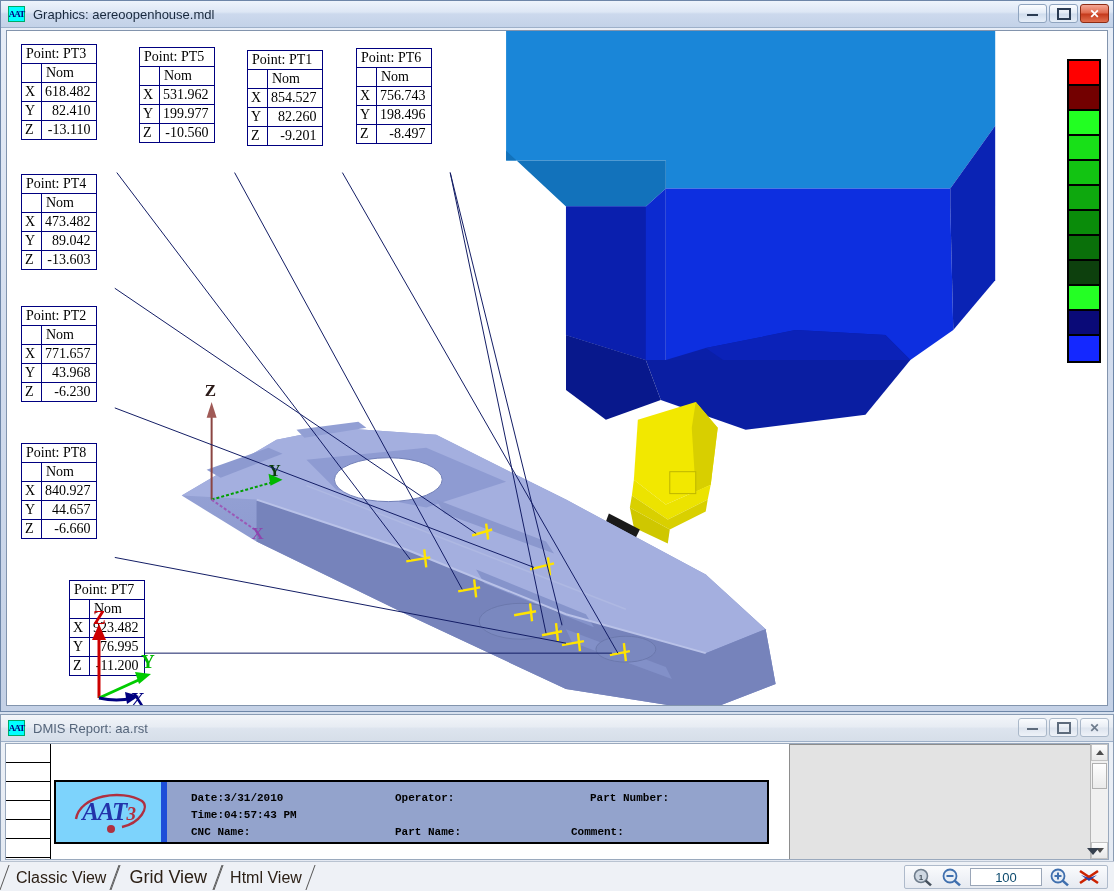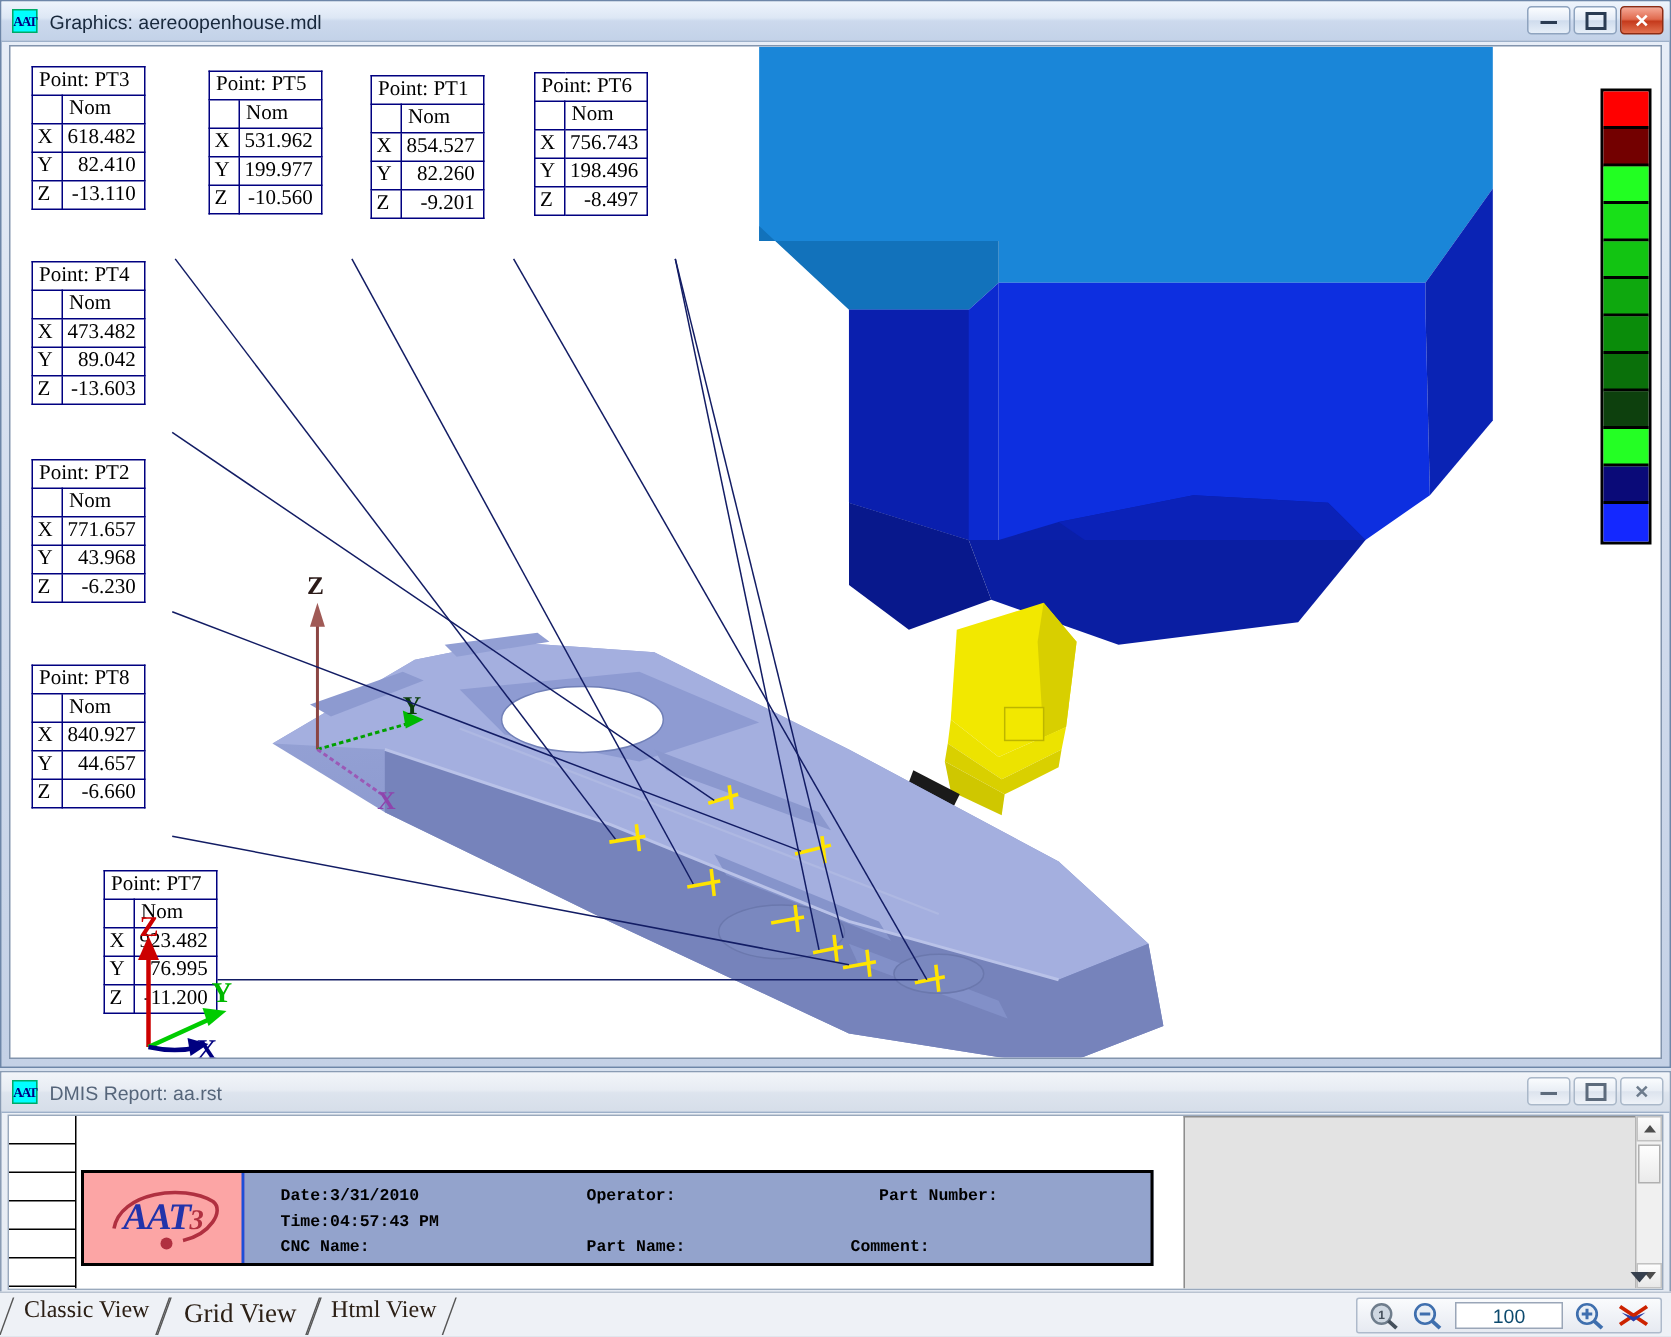--- a/index.html
+++ b/index.html
@@ -105,21 +105,21 @@
   .rpt-sheet{position:absolute;left:0;top:0;width:783px;height:100%;background:#fff;}
   .rpt-grey{position:absolute;left:783px;top:0;right:0;bottom:0;background:#e3e3e3;border-left:1px solid #8d8d8d;border-top:1px solid #8d8d8d;}
   .rowhdr-col{position:absolute;left:0;top:0;width:44px;height:100%;border-right:1px solid #000;}
   .rowhdr-col .rh{height:18px;border-bottom:1px solid #000;
     font-family:"Liberation Mono",monospace;font-size:11px;
     display:flex;align-items:center;justify-content:flex-end;padding-right:5px;color:#000;}
   .rpt-banner{
     position:absolute;left:48px;top:36px;width:715px;height:64px;
     background:#93a3cc;border:2px solid #000;box-sizing:border-box;display:flex;
   }
-  .logo-box{width:105px;background:#fca5a5;border-right:2px solid #1d4ed8;position:relative;flex:none;}
+  .logo-box{width:105px;background:#7dd3fc;border-right:6px solid #1d4ed8;position:relative;flex:none;}
   .logo-aat{
     position:absolute;left:0;right:0;top:50%;transform:translateY(-50%);
     text-align:center;font-family:"Liberation Serif",serif;
     font-weight:bold;font-style:italic;font-size:25px;color:#2233aa;letter-spacing:-1px;
   }
   .logo-3{color:#b03040;font-size:19px;}
   .logo-swoosh{position:absolute;left:14px;top:7px;width:80px;height:44px;}
   .banner-fields{flex:1;position:relative;font-family:"Liberation Mono",monospace;font-size:11px;color:#000;font-weight:bold;}
   .bf{position:absolute;white-space:nowrap;}
 
@@ -133,23 +133,23 @@
   .vs-arr{width:0;height:0;border-left:4px solid transparent;border-right:4px solid transparent;}
   .vs-up{border-bottom:5px solid #4d4d4d;}
   .vs-dn{border-top:5px solid #4d4d4d;}
   .vs-thumb{position:absolute;left:1px;right:1px;top:19px;height:26px;
     background:linear-gradient(180deg,#fefefe,#eaeaea);border:1px solid #b0b0b0;box-sizing:border-box;}
 
   
   .botbar{position:absolute;left:0;top:861px;width:1114px;height:30px;background:#eef1f6;border-top:1px solid #b9c3d1;}
   .tabs{position:absolute;left:4px;top:2px;display:flex;align-items:flex-end;height:26px;}
   .tab{
-    position:relative;height:25px;display:flex;align-items:flex-start;
+    position:relative;height:25px;display:flex;align-items:center;
     padding:0 9px 0 12px;color:#2c2016;white-space:nowrap;
-    font-family:Liberation Serif, serif;font-size:16px;
+    font-family:Liberation Sans, sans-serif;font-size:16px;
   }
   .tab .sl{position:absolute;left:0;top:0;bottom:0;width:11px;
     border-left:1px solid #555;transform:skewX(-20deg);}
   .tab .sr{position:absolute;right:0;top:0;bottom:0;width:11px;
     border-right:1px solid #555;transform:skewX(-20deg);}
   .tab.active{font-size:18px;padding:0 11px 0 14px;}
   .zoomtools{
     position:absolute;right:6px;top:3px;height:24px;
     display:flex;align-items:center;gap:7px;
     background:linear-gradient(180deg,#fafbfd,#e6eaf1);

